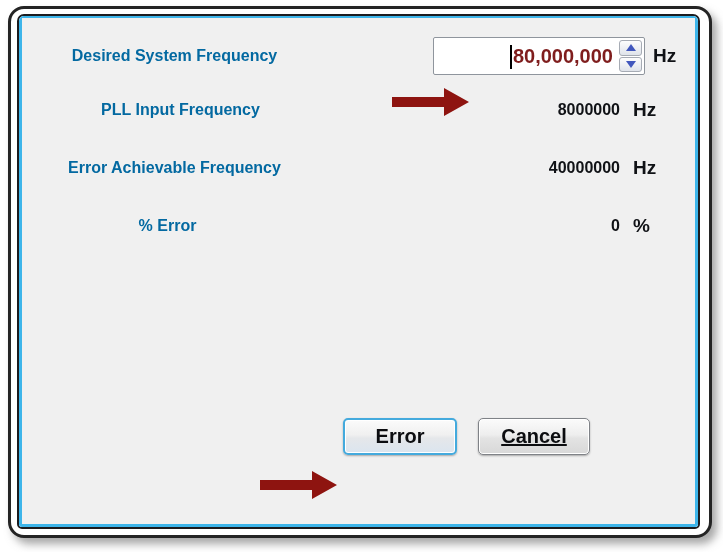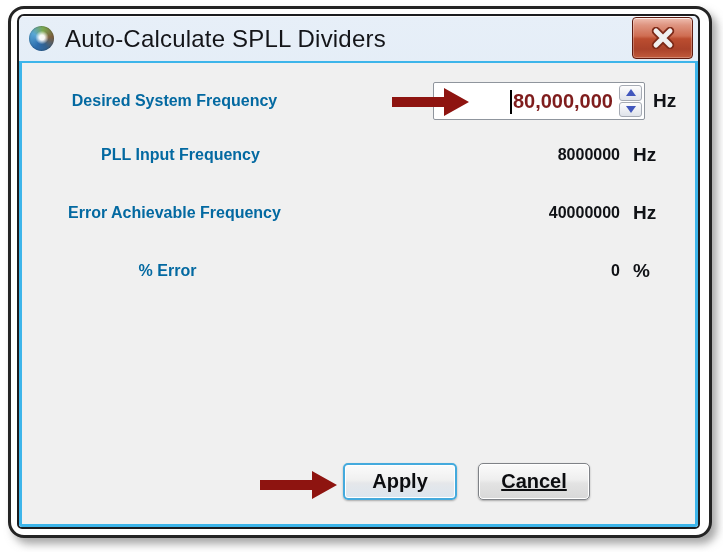--- a/index.html
+++ b/index.html
@@ -122,30 +122,20 @@
   .annot-apply { left:249px; top:461px; }
 </style>
 </head>
 <body>
 
 <div class="stage">
   <div class="figure-frame">
 
     <div class="dialog">
 
-      <div class="titlebar">
-        <span class="app-icon"></span>
-        <span class="title-text">Auto-Calculate SPLL Dividers</span>
-        <button class="close-btn">
-          <svg width="26" height="22" viewBox="0 0 26 22">
-            <path d="M6 4 L20 18 M20 4 L6 18" stroke="#7d2a18" stroke-width="8.5" stroke-linecap="round" fill="none"></path>
-            <path d="M6 4 L20 18 M20 4 L6 18" stroke="#f0f0f0" stroke-width="5" stroke-linecap="round" fill="none"></path>
-          </svg>
-        </button>
-      </div>
 
       <div class="client">
 
         <div class="row-label lbl-r1">Desired System Frequency</div>
         <div class="row-label lbl-r2">PLL Input Frequency</div>
         <div class="row-label lbl-r3">Error Achievable Frequency</div>
         <div class="row-label lbl-r4">% Error</div>
 
         <div class="spinbox">
           <input class="freq-input" type="text" spellcheck="false" value="80,000,000" style="">
@@ -163,21 +153,21 @@
 
         <div class="value-num val-r2">8000000</div>
         <div class="unit unit-r2">Hz</div>
 
         <div class="value-num val-r3">40000000</div>
         <div class="unit unit-r3">Hz</div>
 
         <div class="value-num val-r4">0</div>
         <div class="unit unit-r4">%</div>
 
-        <button class="btn btn-apply">Apply</button>
+        <button class="btn btn-apply">Error</button>
         <button class="btn btn-cancel">Cancel</button>
 
       </div>
     </div>
 
     <svg class="annot annot-input" viewBox="0 0 78 30">
       <polygon points="0,10 52,10 52,1 77,15 52,29 52,20 0,20" fill="#8e1410"></polygon>
     </svg>
     <svg class="annot annot-apply" viewBox="0 0 78 30">
       <polygon points="0,10 52,10 52,1 77,15 52,29 52,20 0,20" fill="#8e1410"></polygon>

